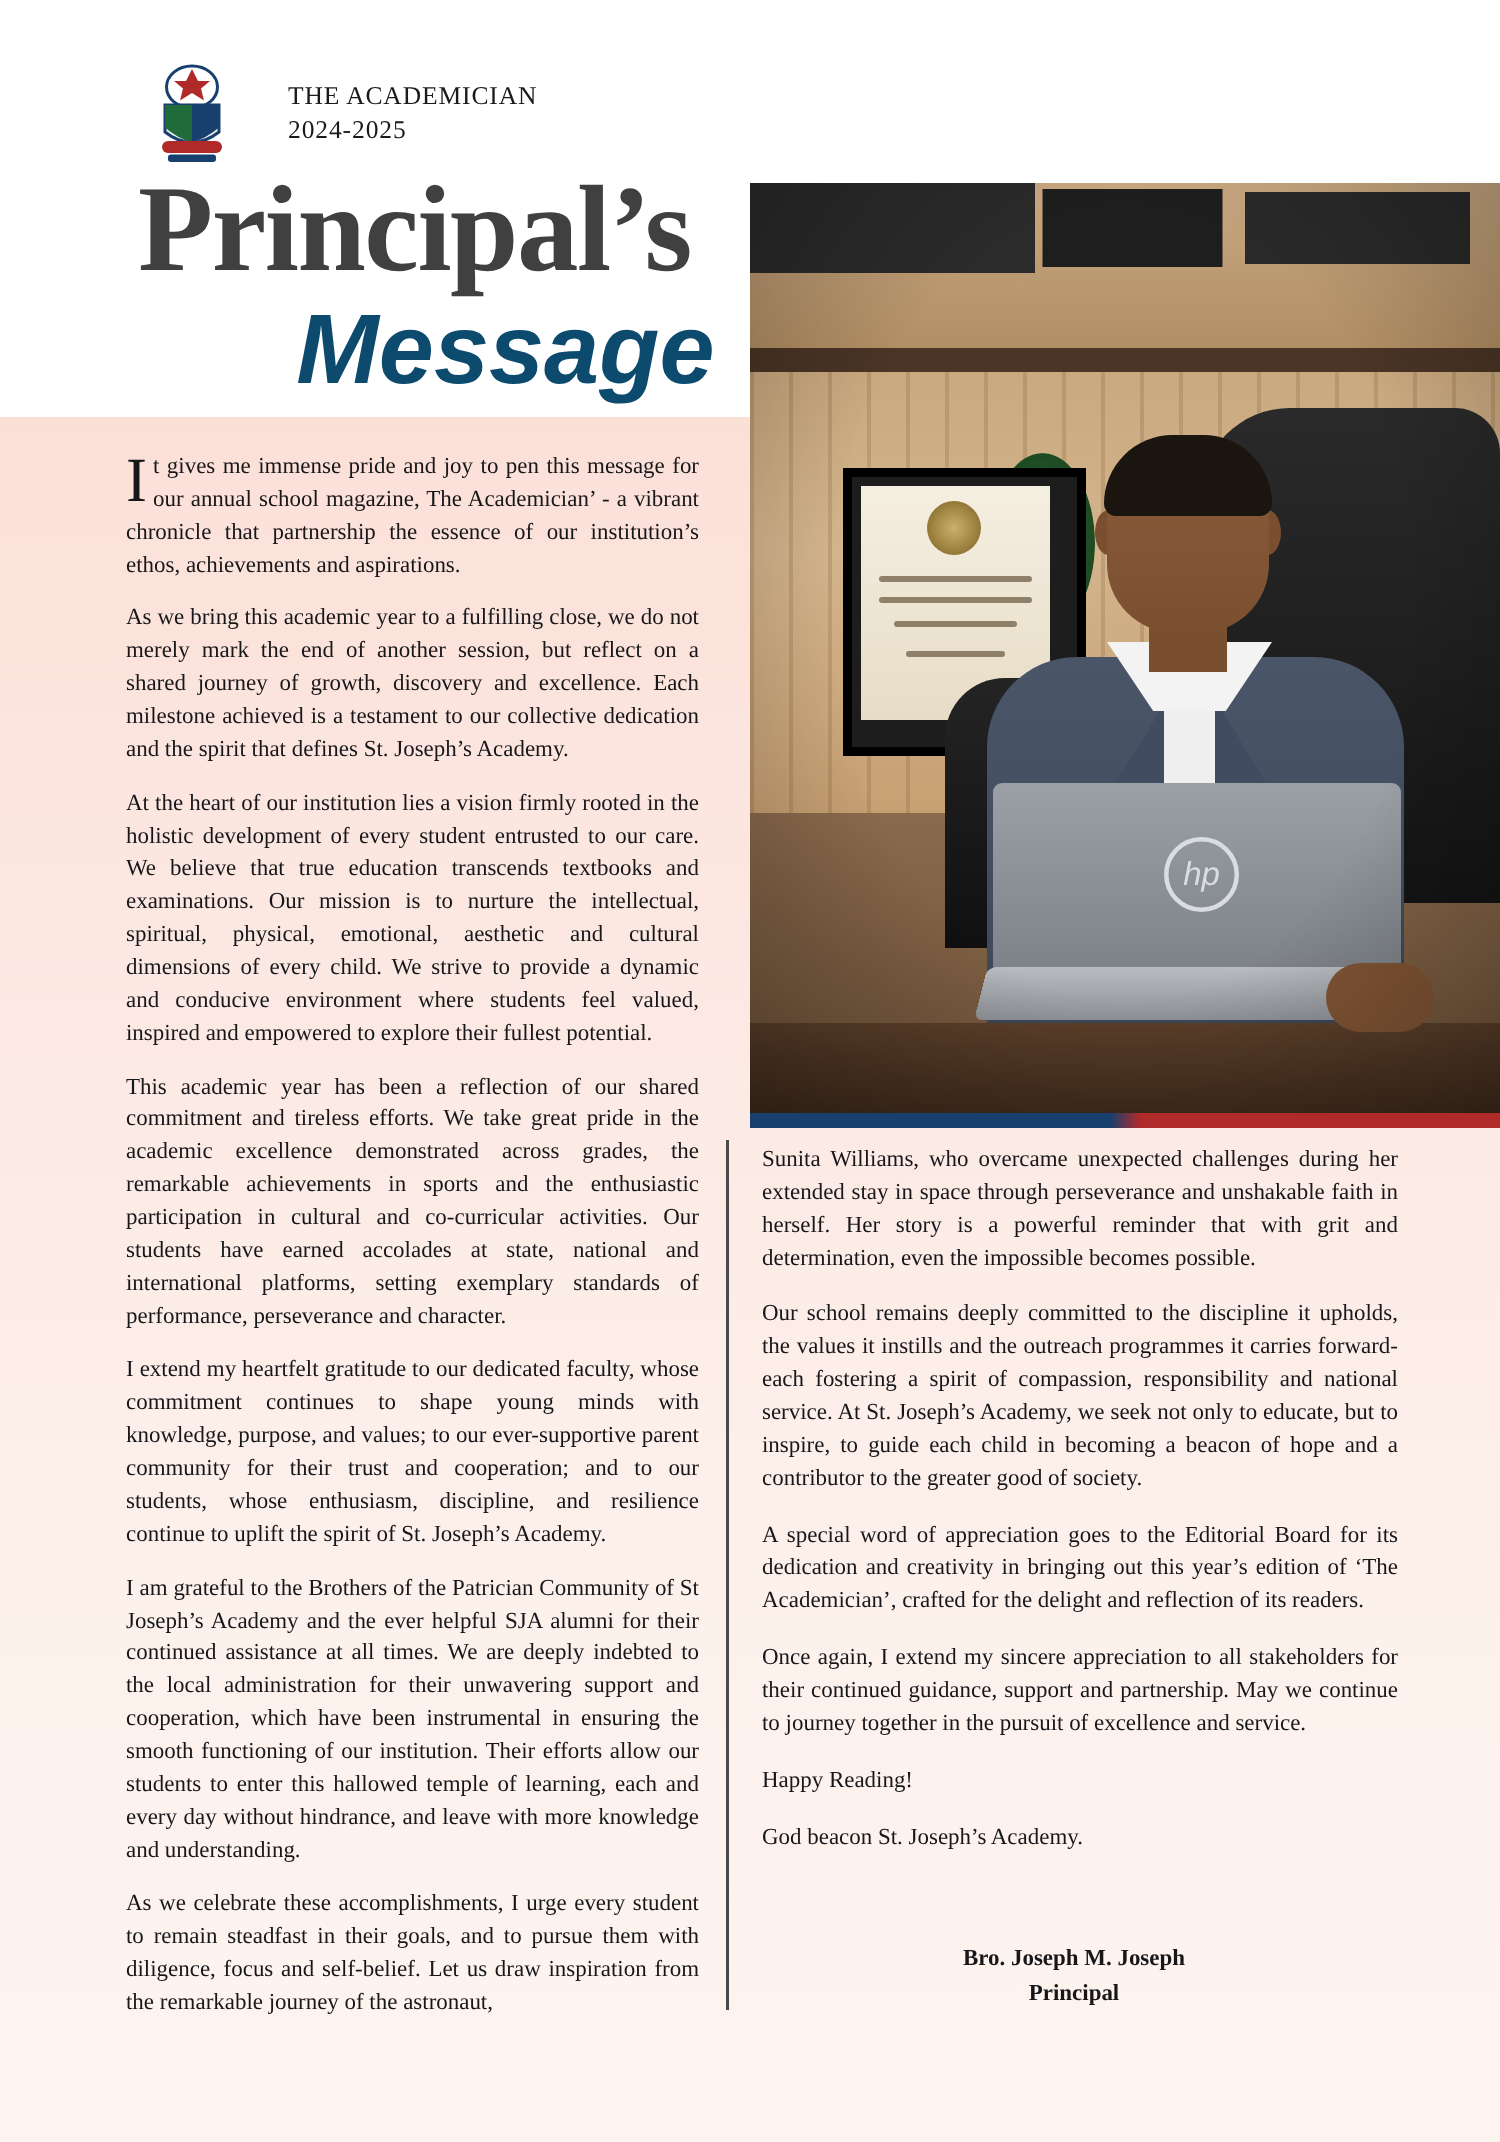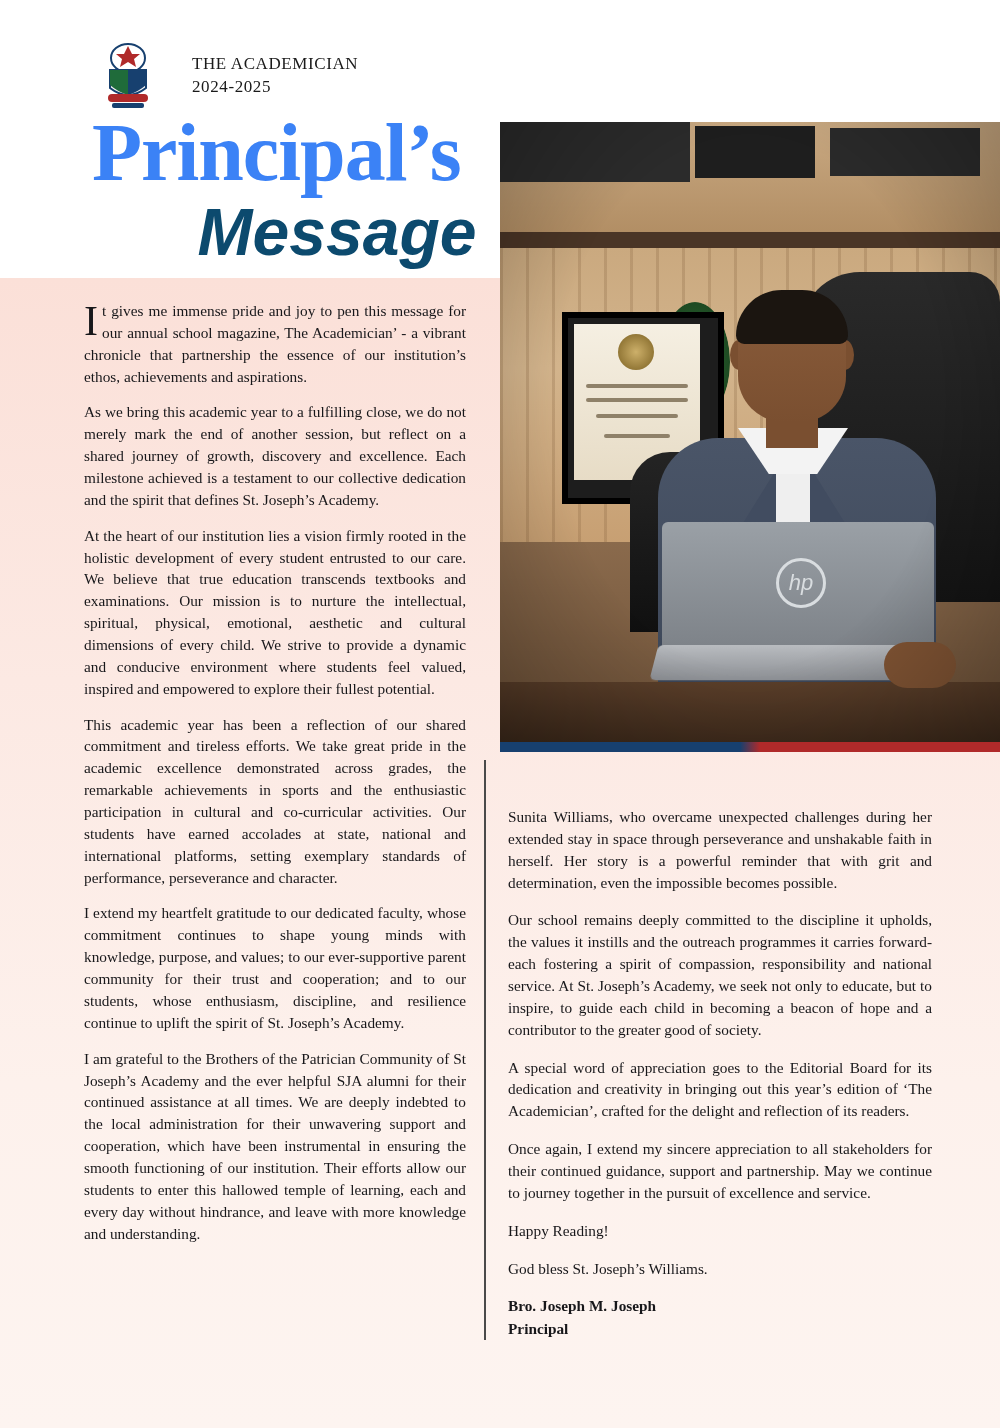--- a/index.html
+++ b/index.html
@@ -68,21 +68,21 @@
   .title-block {
     position: absolute;
     left: 92px;
     top: 112px;
     width: 420px;
   }
   .title-main {
     font-family: "Liberation Serif", serif;
     font-weight: bold;
     font-size: 82px;
-    color: #3b82f6;
+    color: #404040;
     letter-spacing: -1px;
     line-height: 1.0;
   }
   .title-sub {
     font-family: Liberation Sans, sans-serif;
     font-style: italic;
     font-weight: bold;
     font-size: 66px;
     color: #0c4a6e;
     text-align: center;
@@ -277,21 +277,21 @@
     text-align: justify;
   }
   .col p { margin: 0 0 14px 0; }
   .col-left {
     left: 84px;
     top: 300px;
     width: 382px;
   }
   .col-right {
     left: 508px;
-    top: 806px;
+    top: 762px;
     width: 424px;
   }
   .col-right p { margin-bottom: 16px; }
 
   .dropcap::first-letter {
     font-size: 42px;
     line-height: 34px;
     float: left;
     padding: 4px 4px 0 0;
     font-family: "Liberation Serif", serif;
@@ -315,21 +315,21 @@
     font-family: "Liberation Serif", serif;
     font-size: 15.3px;
     color: #17171a;
   }
   .warm {
     text-align: center;
     padding-right: 70px;
     margin-bottom: 18px;
   }
   .signature {
-    text-align: left;
+    text-align: center;
     font-weight: bold;
     line-height: 1.5;
     padding-right: 8px;
   }
 </style>
 </head>
 <body>
 
 <div class="page">
 
@@ -402,29 +402,30 @@
 
   <div class="divider"></div>
 
   <div class="col col-left">
     <p class="dropcap">It gives me immense pride and joy to pen this message for our annual school magazine,  The Academician’ - a vibrant chronicle that partnership the essence of our institution’s ethos, achievements and aspirations.</p>
     <p>As we bring this academic year to a fulfilling close, we do not merely mark the end of another session, but reflect on a shared journey of growth, discovery and excellence. Each milestone achieved is a testament to our collective dedication and the spirit that defines St. Joseph’s Academy.</p>
     <p>At the heart of our institution lies a vision firmly rooted in the holistic development of every student entrusted to our care. We believe that true education transcends textbooks and examinations. Our mission is to nurture the intellectual, spiritual, physical, emotional, aesthetic and cultural dimensions of every child. We strive to provide a dynamic and conducive environment where students feel valued, inspired and empowered to explore their fullest potential.</p>
     <p>This academic year has been a reflection of our shared commitment and tireless efforts. We take great pride in the academic excellence demonstrated across grades, the remarkable achievements in sports and the enthusiastic participation in cultural and co-curricular activities. Our students have earned accolades at state, national and international platforms, setting exemplary standards of performance, perseverance and character.</p>
     <p>I extend my heartfelt gratitude to our dedicated faculty, whose commitment continues to shape young minds with knowledge, purpose, and values; to our ever-supportive parent community for their trust and cooperation; and to our students, whose enthusiasm, discipline, and resilience continue to uplift the spirit of St. Joseph’s Academy.</p>
     <p>I am grateful to the Brothers of the Patrician Community of St Joseph’s Academy and the ever helpful SJA alumni for their continued assistance at all times. We are deeply indebted to the local administration for their unwavering support and cooperation, which have been instrumental in ensuring the smooth functioning of our institution. Their efforts allow our students to enter this hallowed temple of learning, each and every day without hindrance, and leave with more knowledge and understanding.</p>
+    <p>As we celebrate these accomplishments, I urge every student to remain steadfast in their goals, and to pursue them with diligence, focus and self-belief. Let us draw inspiration from the remarkable journey of the astronaut,</p>
   </div>
 
   <div class="col col-right">
     <p>Sunita Williams, who overcame unexpected challenges during her extended stay in space through perseverance and unshakable faith in herself. Her story is a powerful reminder that with grit and determination, even the impossible becomes possible.</p>
     <p>Our school remains deeply committed to the discipline it upholds, the values it instills and the outreach programmes it carries forward-each fostering a spirit of compassion, responsibility and national service. At St. Joseph’s Academy, we seek not only to educate, but to inspire, to guide each child in becoming a beacon of hope and a contributor to the greater good of society.</p>
     <p>A special word of appreciation goes to the Editorial Board for its dedication and creativity in bringing out this year’s edition of ‘The Academician’, crafted for the delight and reflection of its readers.</p>
     <p>Once again, I extend my sincere appreciation to all stakeholders for their continued guidance, support and partnership. May we continue to journey together in the pursuit of excellence and service.</p>
     <p>Happy Reading!</p>
-    <p>God bless St. Joseph’s Williams.</p>
+    <p>God beacon St. Joseph’s Academy.</p>
   </div>
 
   <div class="sign-block">
     <div class="signature">
       <div>Bro. Joseph M. Joseph</div>
       <div>Principal</div>
     </div>
   </div>
 
 </div>

